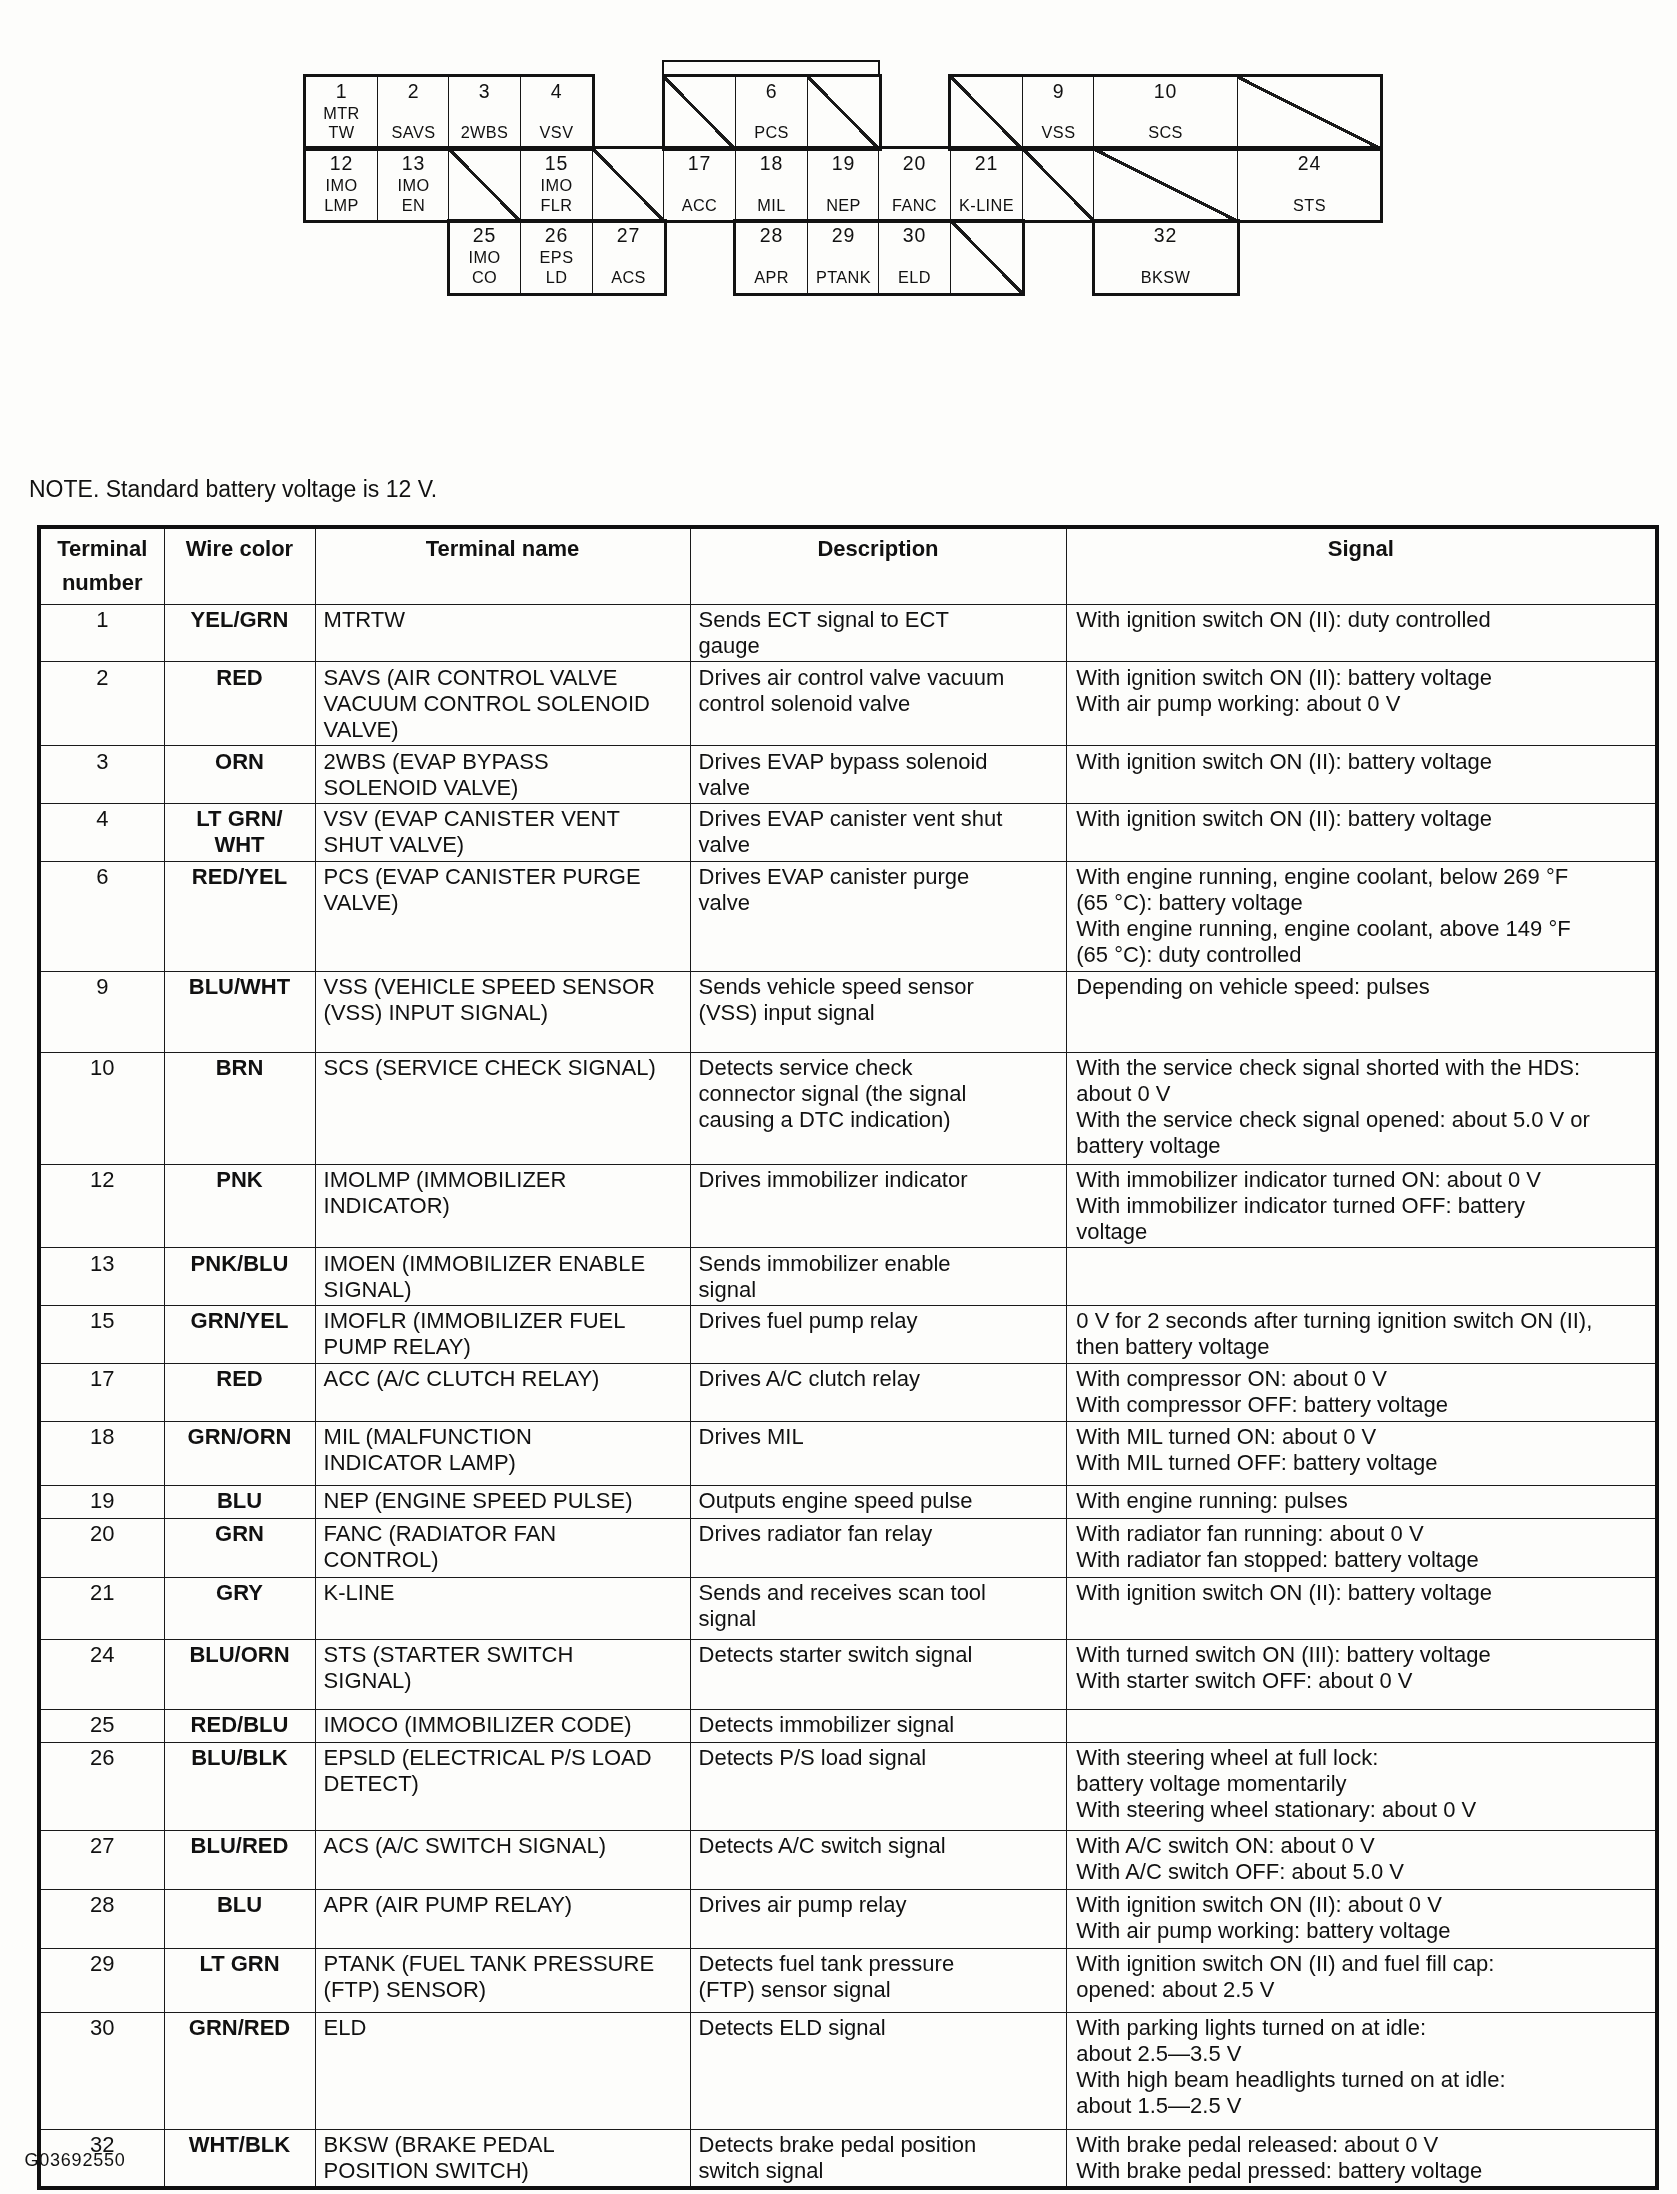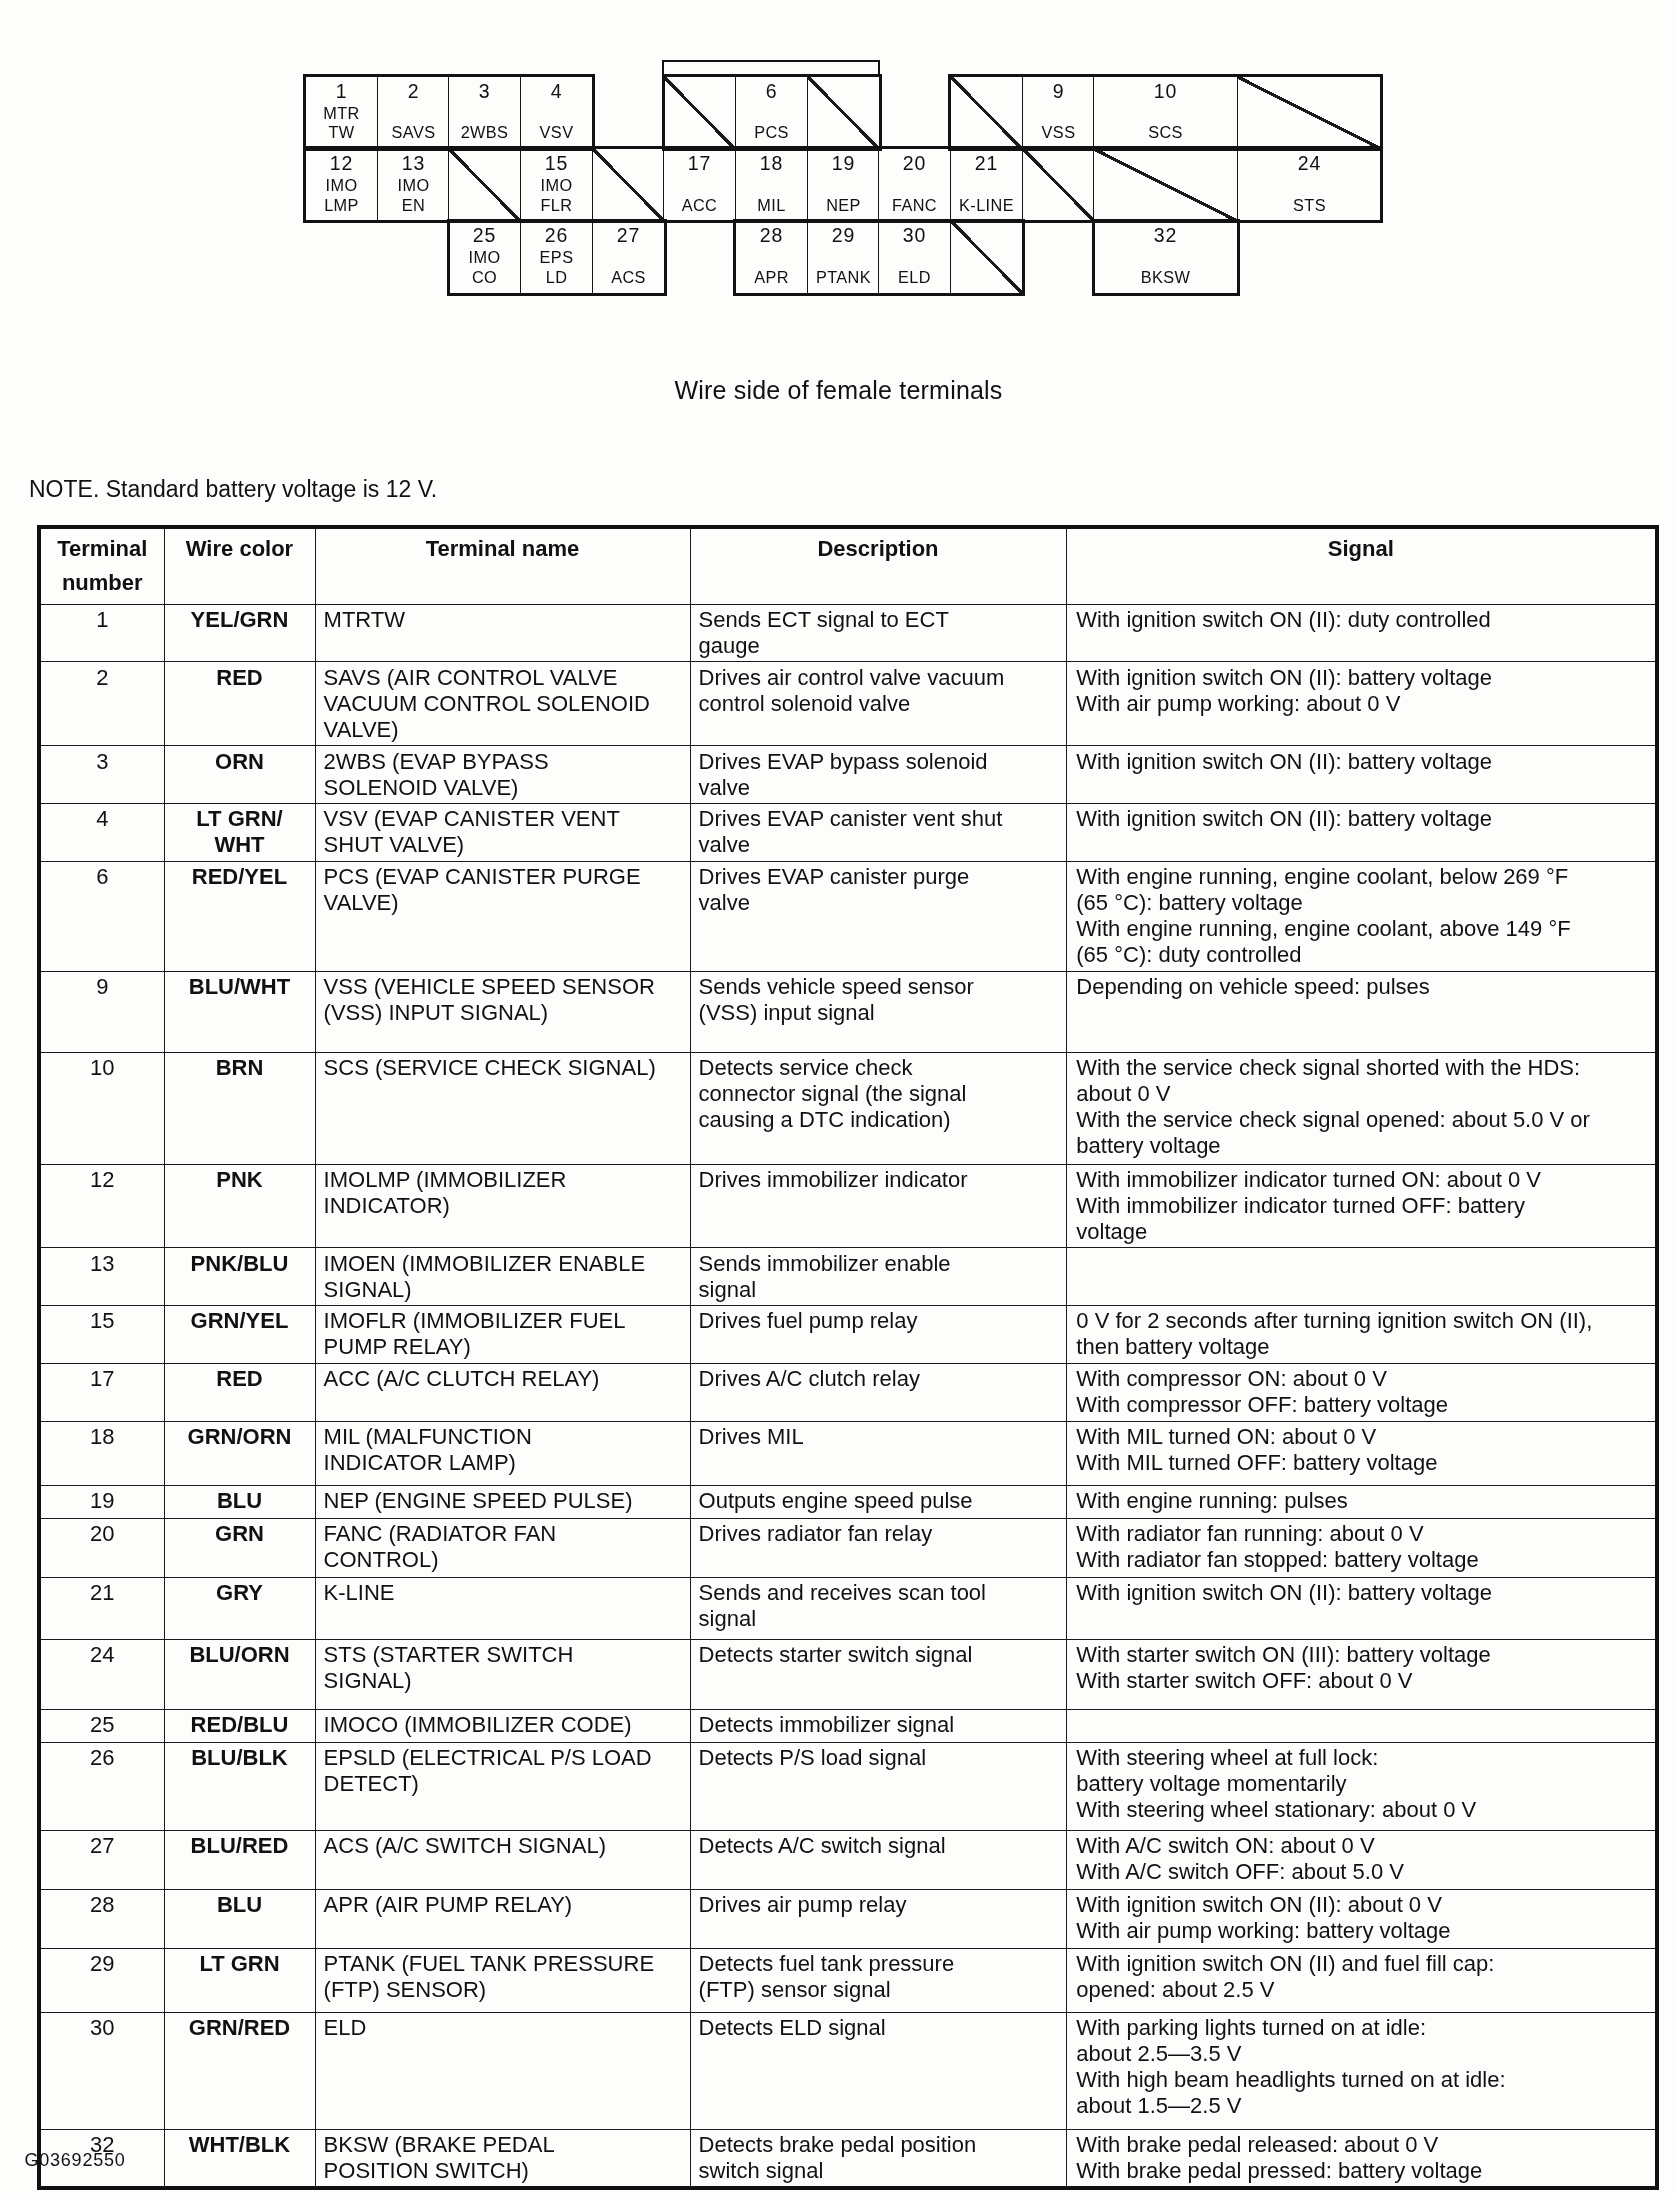--- a/index.html
+++ b/index.html
@@ -216,21 +216,20 @@
       </div>
       <div class="cblock" style="left: -1.6px; top: 14px; width: 292px; height: 77px;"></div>
       <div class="cblock" style="left: 357px; top: 14px; width: 220px; height: 77px;"></div>
       <div class="cblock" style="left: 643px; top: 14px; width: 435px; height: 77px;"></div>
       <div class="cblock" style="left: -1.6px; top: 86px; width: 1080px; height: 77px;"></div>
       <div class="cblock" style="left: 142px; top: 159px; width: 220px; height: 77px;"></div>
       <div class="cblock" style="left: 428px; top: 159px; width: 292px; height: 77px;"></div>
       <div class="cblock" style="left: 787px; top: 159px; width: 148px; height: 77px;"></div>
     </div>
 
-  <div class="caption">Wire side of female terminals</div>
 
   <div class="note">NOTE. Standard battery voltage is 12 V.</div>
 
   <table id="term-table">
     <colgroup>
       <col style="width:125px">
         <col style="width:151px">
         <col style="width:375px">
       <col style="width:376px">
         <col style="width:591px">
@@ -513,21 +512,21 @@
           <td class="c-wire">
             <div>BLU/ORN</div>
           </td>
           <td class="c-name">
             <div>STS (STARTER SWITCH SIGNAL)</div>
           </td>
           <td class="c-desc">
             <div>Detects starter switch signal</div>
           </td>
           <td class="c-sig">
-            <div>With starter switch ON (III): battery voltage</div>
+            <div>With turned switch ON (III): battery voltage</div>
             <div>With starter switch OFF: about 0 V</div>
           </td>
         </tr>
         <tr style="height: 33px;">
           <td class="c-term">
             <div>25</div>
           </td>
           <td class="c-wire">
             <div>RED/BLU</div>
           </td>

